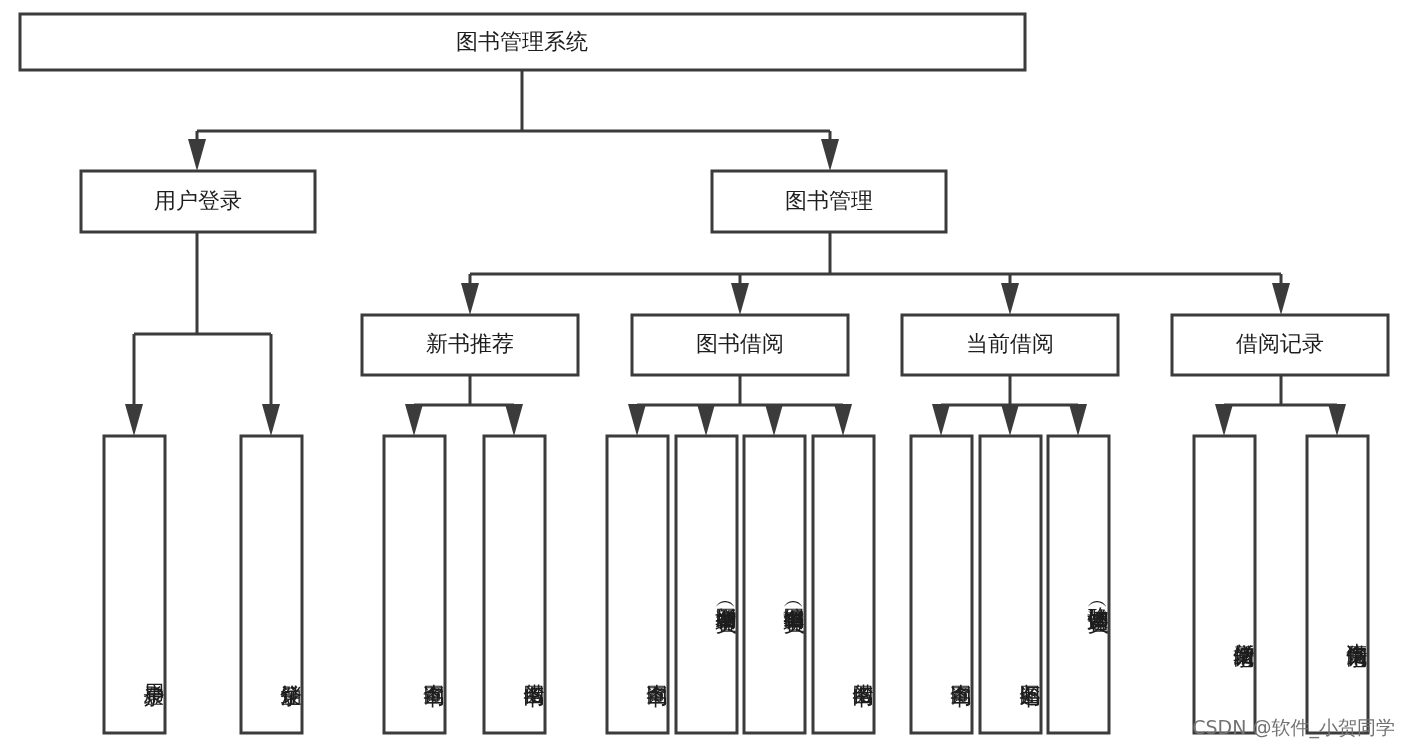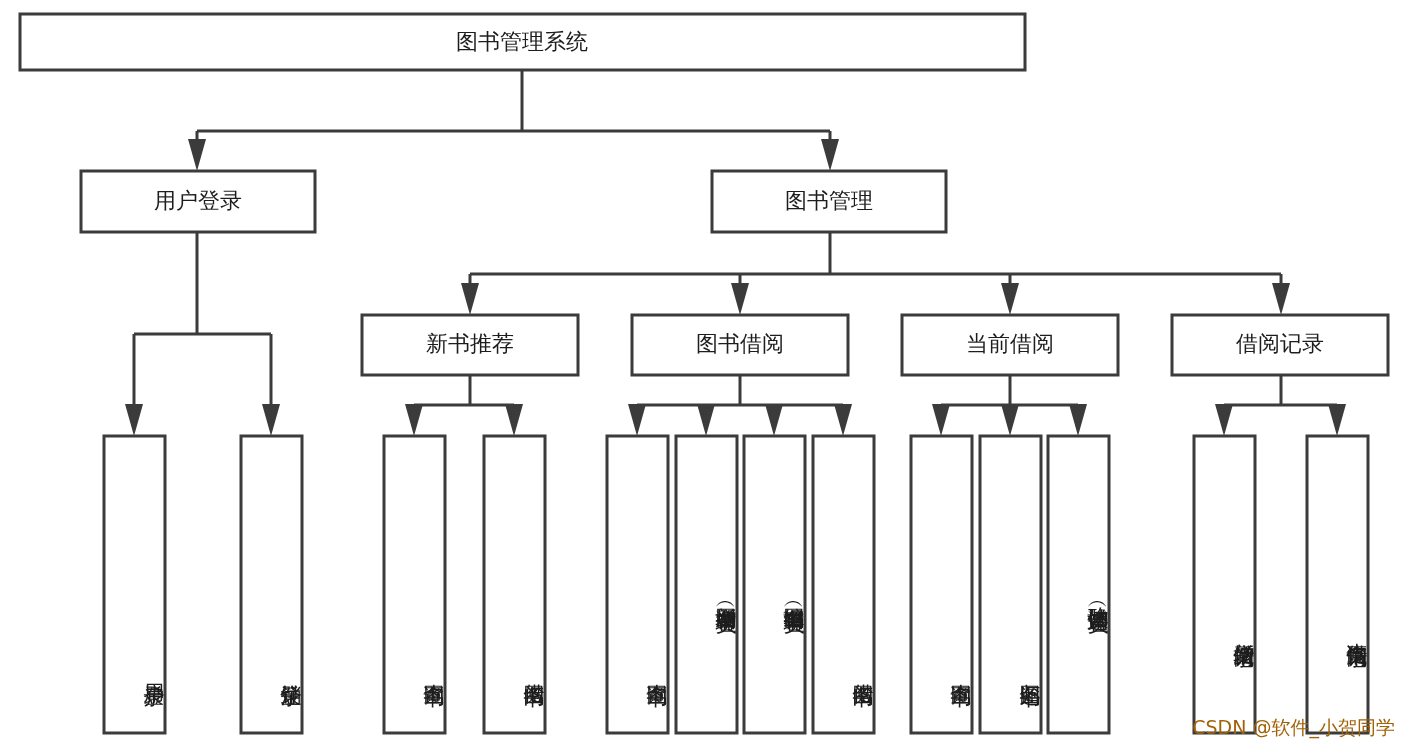--- a/index.html
+++ b/index.html
@@ -65,21 +65,21 @@
     align-items: flex-start;
     justify-content: center;
     pointer-events: none;
   }
   #watermark {
     position: absolute;
     right: 10px;
     bottom: 6px;
     font-family: "DejaVu Sans", "Liberation Sans", sans-serif;
     font-size: 19px;
-    color: #a16207;
+    color: #737373;
     white-space: nowrap;
     margin-top: 12px;
   }
 </style>
 </head>
 <body>
 
 <div id="diagram-root">
 
   <svg id="flow-svg" viewBox="0 0 1405 747">

